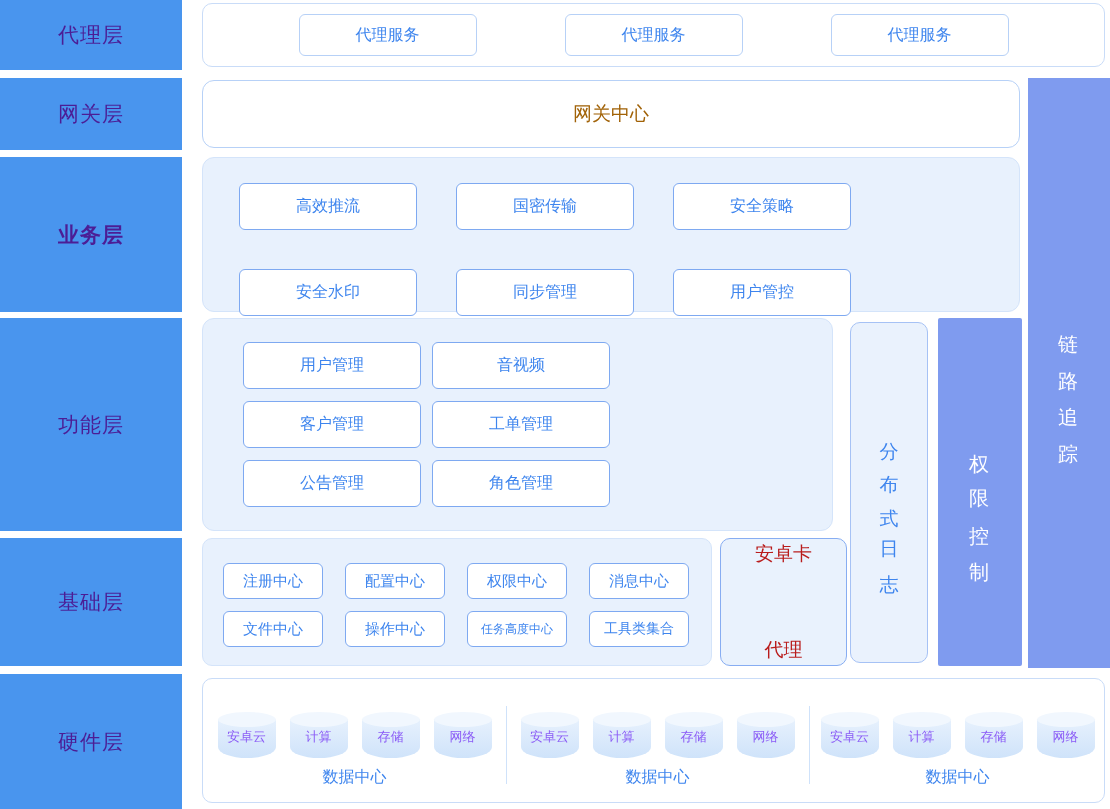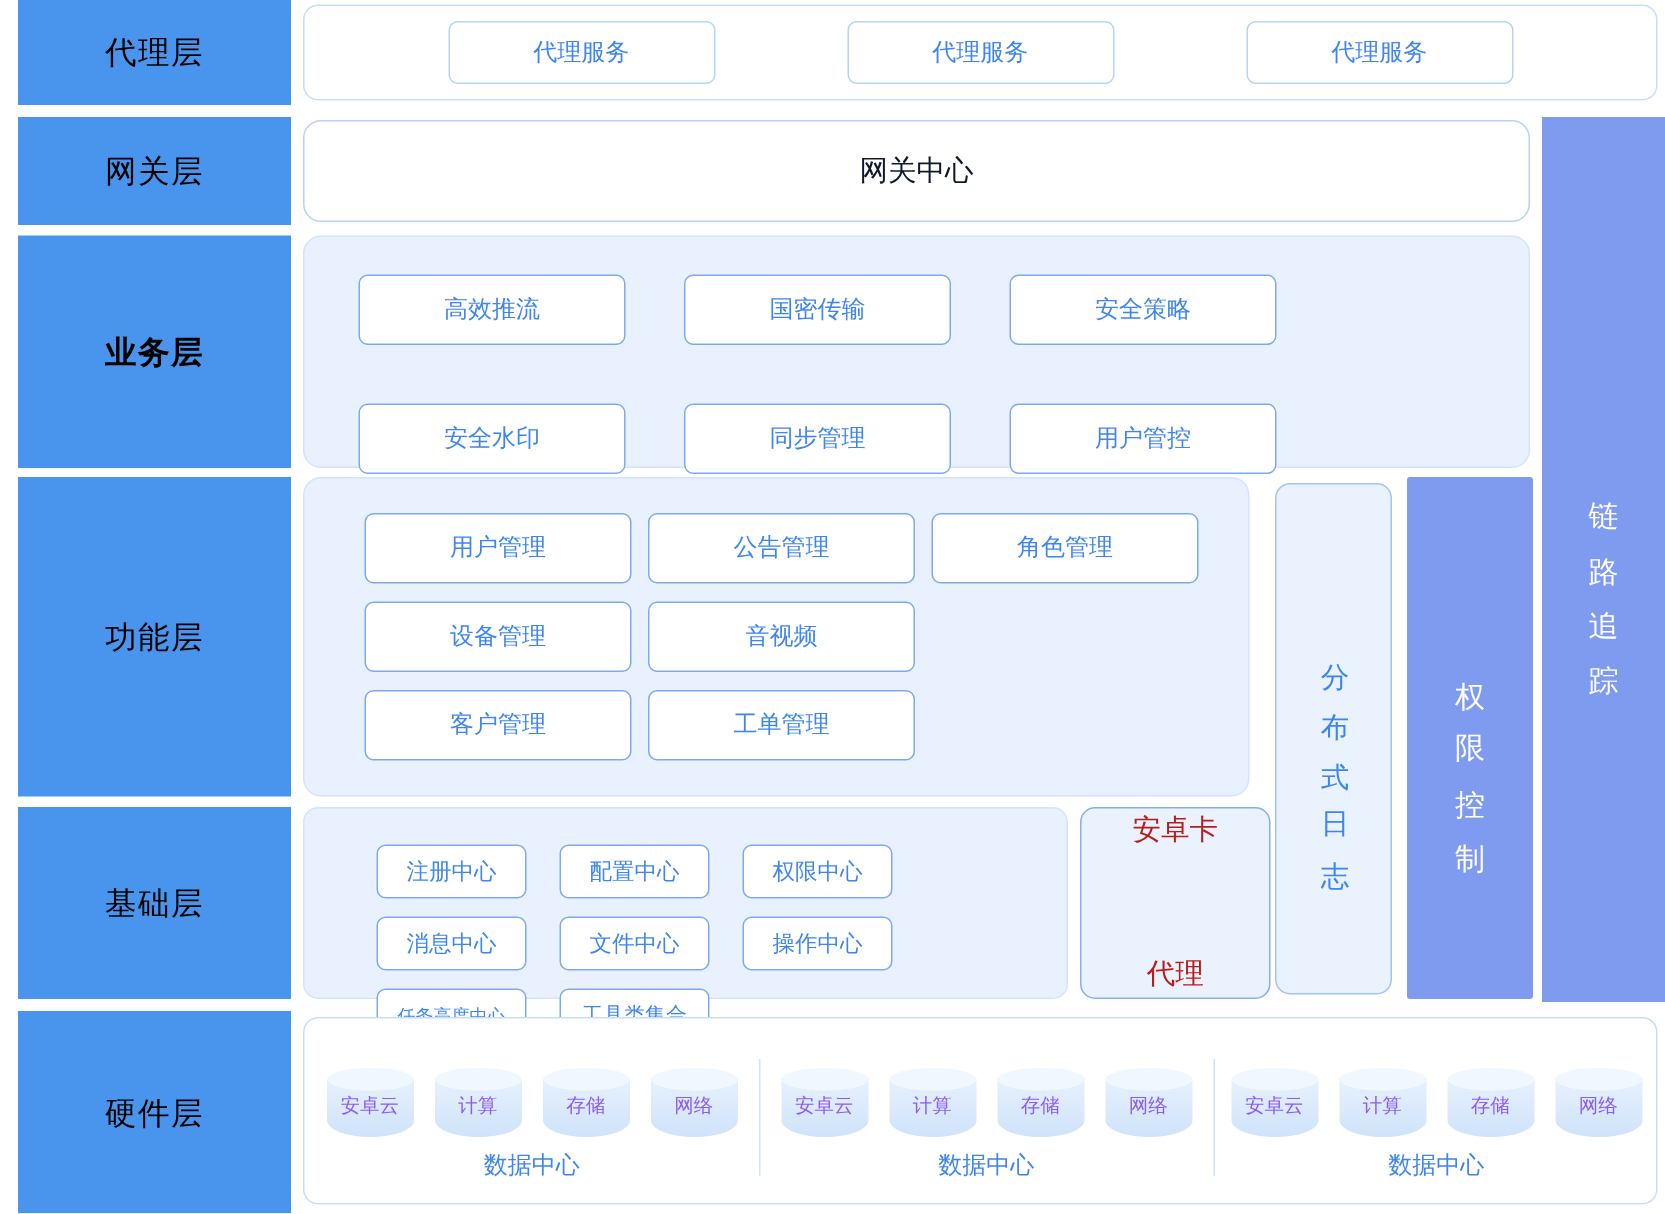--- a/index.html
+++ b/index.html
@@ -4,21 +4,21 @@
 <style>
   html,body{margin:0;padding:0;background:#ffffff;}
   *{box-sizing:border-box;}
   #stage{
     position:relative;width:1110px;height:809px;background:#ffffff;overflow:hidden;
     font-family:"Liberation Sans","DejaVu Sans",sans-serif;
   }
   .abs{position:absolute;}
   
   .layer-label{
-    left:12px;width:182px;background:#4995EE;color:#000000;
+    left:0;width:182px;background:#4995EE;color:#4c1d95;
     display:flex;align-items:center;justify-content:center;
     font-size:21px;font-weight:500;letter-spacing:1px;
   }
   
   .white-panel{background:#ffffff;border:1px solid #C9DCF8;border-radius:10px;}
   
   .panel{background:#E8F1FD;border:1px solid #D4E4FA;border-radius:12px;}
   
   .btn-light{
     width:178px;height:42px;background:#ffffff;border:1px solid #B7D1F7;border-radius:6px;
@@ -34,21 +34,21 @@
   .flexwrap{display:flex;flex-wrap:wrap;align-content:flex-start;}
   .biz{padding:25px 36px;column-gap:11px;row-gap:13px;gap:39px;}
   .biz .box{width:178px;height:47px;}
   .fun{padding:23px 49px 23px 40px;column-gap:11px;row-gap:12px;flex-direction:column;}
   .fun .box{width:178px;height:47px;}
   .base{padding:24px 20px;column-gap:22px;row-gap:12px;}
   .base .box{width:100px;height:36px;font-size:15px;}
   .base .box.small{font-size:12px;}
   .base .box.small2{font-size:14px;}
   
-  .gateway{display:flex;align-items:center;justify-content:center;color:#0f172a;font-size:19px;font-weight:500;}
+  .gateway{display:flex;align-items:center;justify-content:center;color:#a16207;font-size:19px;font-weight:500;}
   
   .vcenter{display:flex;align-items:center;justify-content:center;}
   .vtext{writing-mode:vertical-rl;text-orientation:upright;}
   .bar-solid{background:#7F9BEF;border-radius:2px;}
   .bar-solid .vtext{color:#ffffff;font-size:20px;font-weight:500;letter-spacing:36px;margin-bottom:-36px;}
   .bar-light{background:#EAF2FD;border:1px solid #A6C2F5;border-radius:10px;}
   .bar-light .vtext{color:#3E85EE;font-size:19px;font-weight:500;letter-spacing:33px;margin-bottom:-33px;}
   
   .android-proxy{
     background:#E9F2FD;border:1.5px solid #87ADF2;border-radius:10px;
@@ -130,23 +130,20 @@
     <div class="box">
         <span>弹性存储</span>
       </div>
   </div>
 
   <div class="abs panel flexwrap fun" style="left:202px;top:318px;width:631px;height:213px;">
     <div class="box">
         <span>用户管理</span>
       </div>
     <div class="box">
-        <span>设备管理</span>
-      </div>
-    <div class="box">
         <span>客户管理</span>
       </div>
     <div class="box">
         <span>公告管理</span>
       </div>
     <div class="box">
         <span>音视频</span>
       </div>
     <div class="box">
         <span>工单管理</span>
@@ -161,21 +158,21 @@
   </div>
 
   <div class="abs bar-solid vcenter" style="left:938px;top:318px;width:84px;height:348px;">
     <span class="vtext">权限控制</span>
   </div>
 
   <div class="abs bar-solid vcenter" style="left:1028px;top:78px;width:82px;height:590px;border-radius:0;">
     <span class="vtext">链路追踪</span>
   </div>
 
-  <div class="abs panel flexwrap base" style="left:202px;top:538px;width:510px;height:128px;border-radius:10px;padding-left:48px;">
+  <div class="abs panel flexwrap base" style="left:202px;top:538px;width:510px;height:128px;border-radius:10px;">
     <div class="box">
         <span>注册中心</span>
       </div>
     <div class="box">
         <span>配置中心</span>
       </div>
     <div class="box">
         <span>权限中心</span>
       </div>
     <div class="box">

